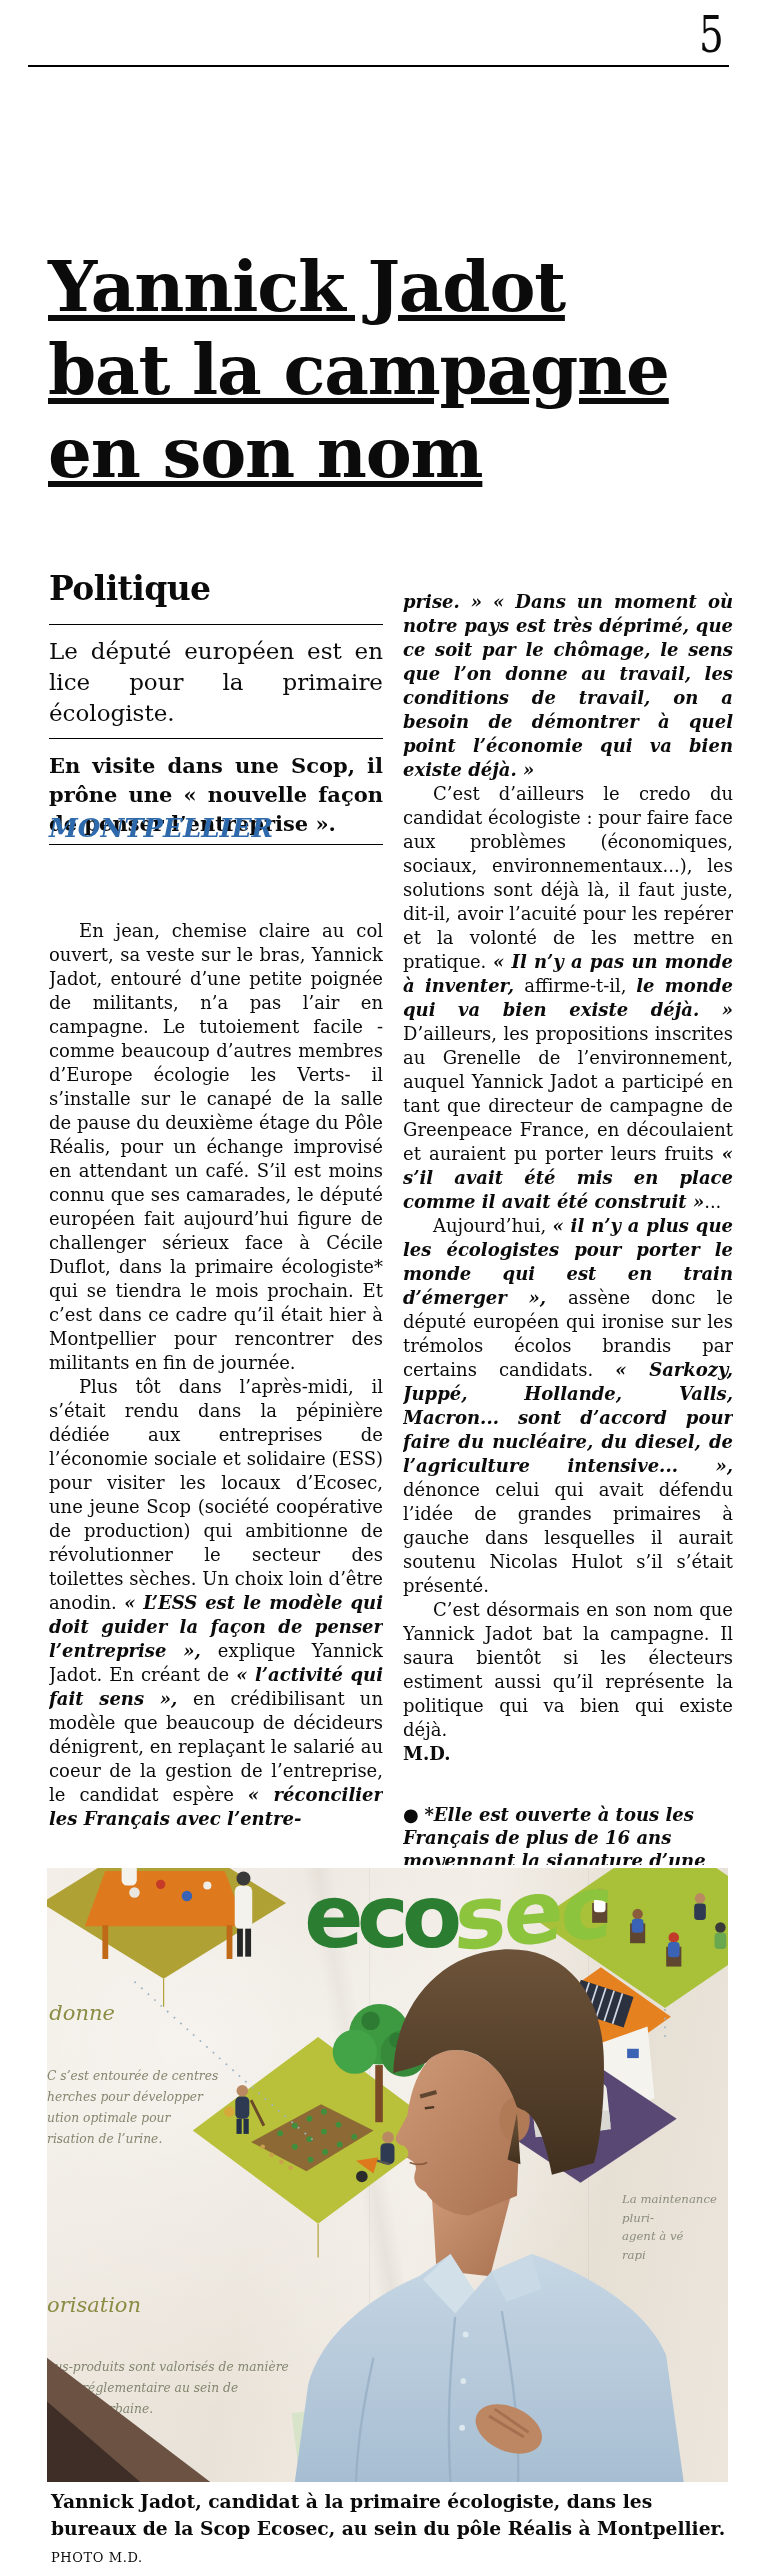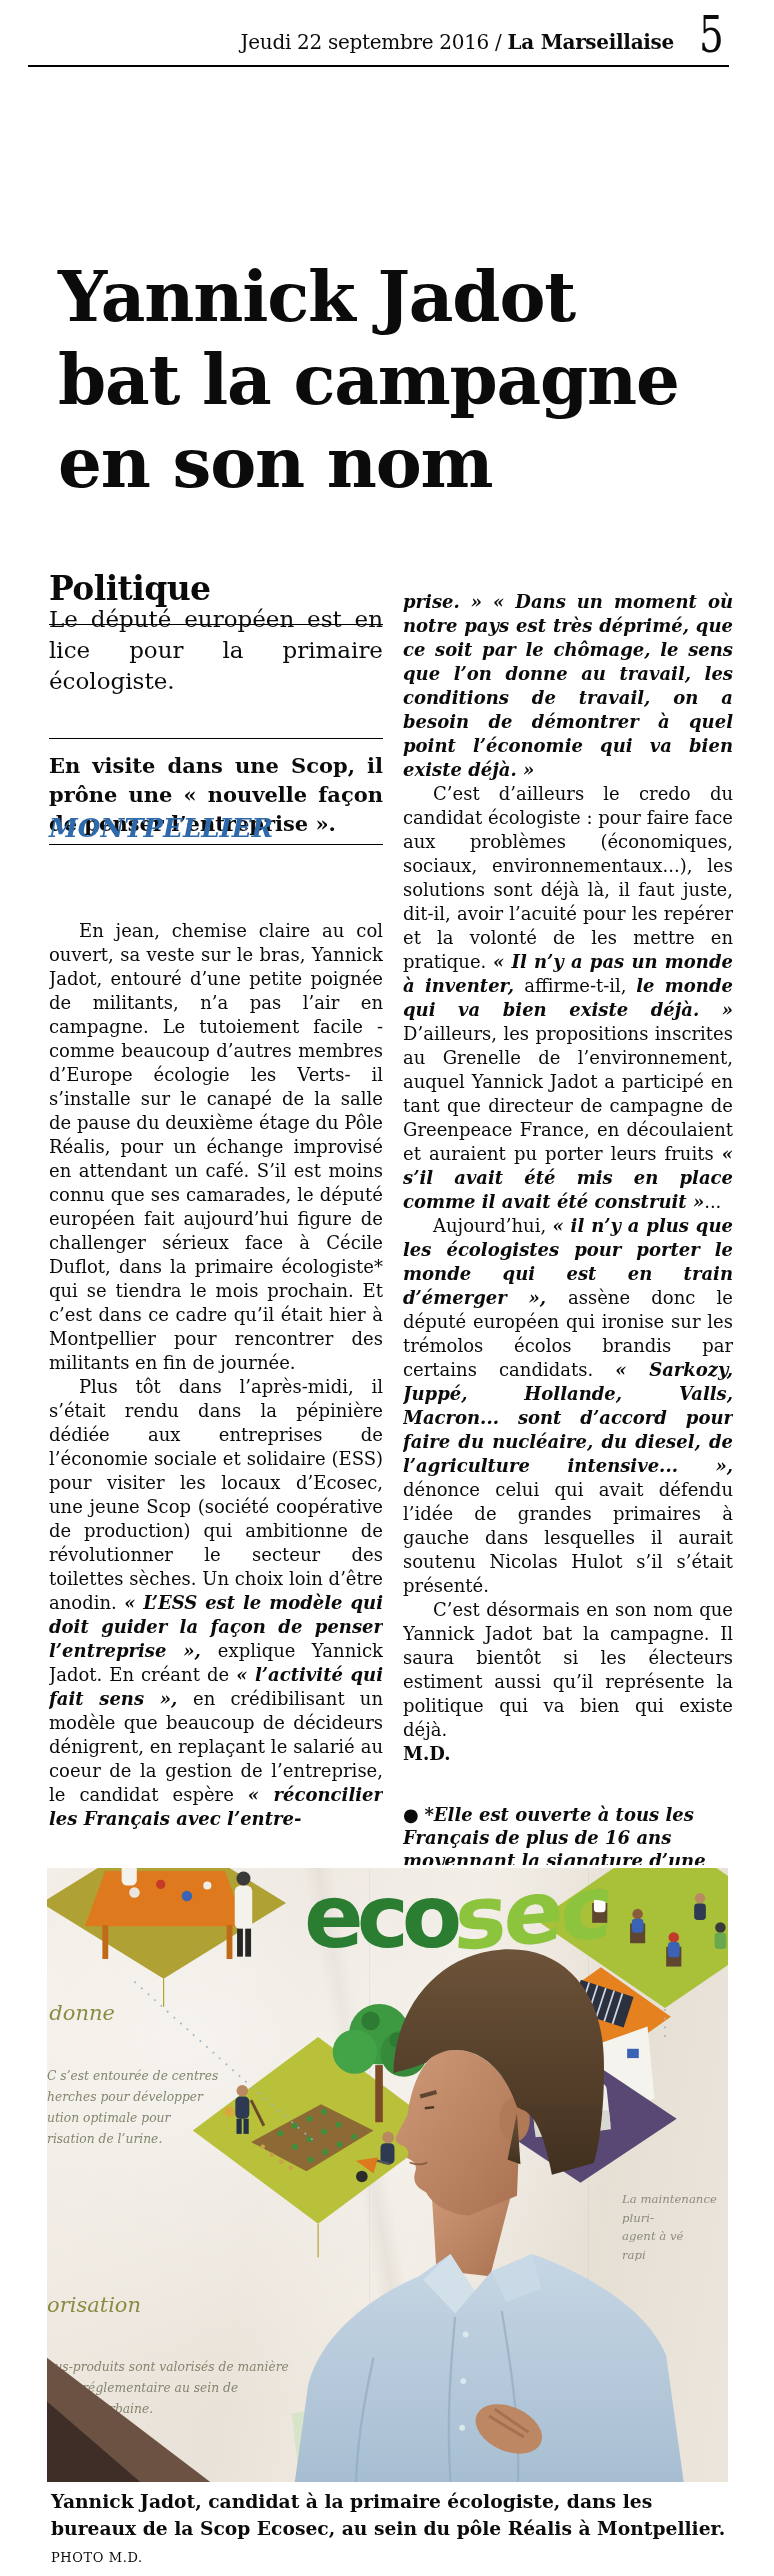--- a/index.html
+++ b/index.html
@@ -15,21 +15,21 @@
   .header-rule { position:absolute; left:28px; top:65px; width:701px; height:1.8px; background:#000; }
 
   
   .headline { position:absolute; left:48px; top:245px; width:688px;
               font-size:69px; line-height:83px; font-weight:bold; letter-spacing:-1.2px; }
 
   
   .kicker { position:absolute; left:49px; top:569px; font-size:33px; font-weight:bold; letter-spacing:-0.6px; }
   .lrule { position:absolute; left:49px; width:334px; height:1.2px; background:#000; }
   #rule1 { top:624px; } #rule2 { top:738px; } #rule3 { top:844px; }
-  .standfirst { position:absolute; left:49px; top:604px; width:334px;
+  .standfirst { position:absolute; left:49px; top:636px; width:334px;
                 font-size:23px; line-height:31px; text-align:justify; }
   .intro { position:absolute; left:49px; top:751px; width:334px;
            font-size:21px; line-height:29px; font-weight:bold; text-align:justify; }
   .city { position:absolute; left:49px; top:813px; font-size:26px; font-weight:bold; font-style:italic; }
 
   
   .bodycol { position:absolute; overflow:hidden; }
   #col-left  { left:49px;  top:901px; width:334px; height:963px;margin-top:18px; }
   #col-right { left:403px; top:590px; width:330px; height:1275px; }
   .bp { margin:0; font-size:18px; line-height:24px; text-align:justify; }
@@ -65,28 +65,24 @@
   
   .caption { position:absolute; left:49px; top:2486px; width:686px; margin:2px;
              font-size:18.7px; line-height:27px; font-weight:bold; }
   .cap-credit { font-weight:normal; font-size:13px; letter-spacing:0.6px; }
 </style>
 </head>
 <body>
 
 <div id="page">
 
-  <div class="dateline-top">
-    <span>Jeudi 22 septembre 2016 /</span>
-    <span class="brand">La Marseillaise</span>
-  </div>
   <div class="pagenum">5</div>
   <div class="header-rule"></div>
 
-  <h1 class="headline" style="margin:10px;">
+  <h1 class="headline" style="margin:0;text-decoration:underline;">
     <div>Yannick Jadot</div>
     <div>bat la campagne</div>
     <div>en son nom</div>
   </h1>
 
   <div class="kicker">Politique</div>
   <div class="lrule" id="rule1"></div>
   <div class="standfirst">Le député européen est en lice pour la primaire écologiste.</div>
   <div class="lrule" id="rule2"></div>
   <div class="intro">En visite dans une Scop, il prône une « nouvelle façon de penser l’entreprise ».</div>

